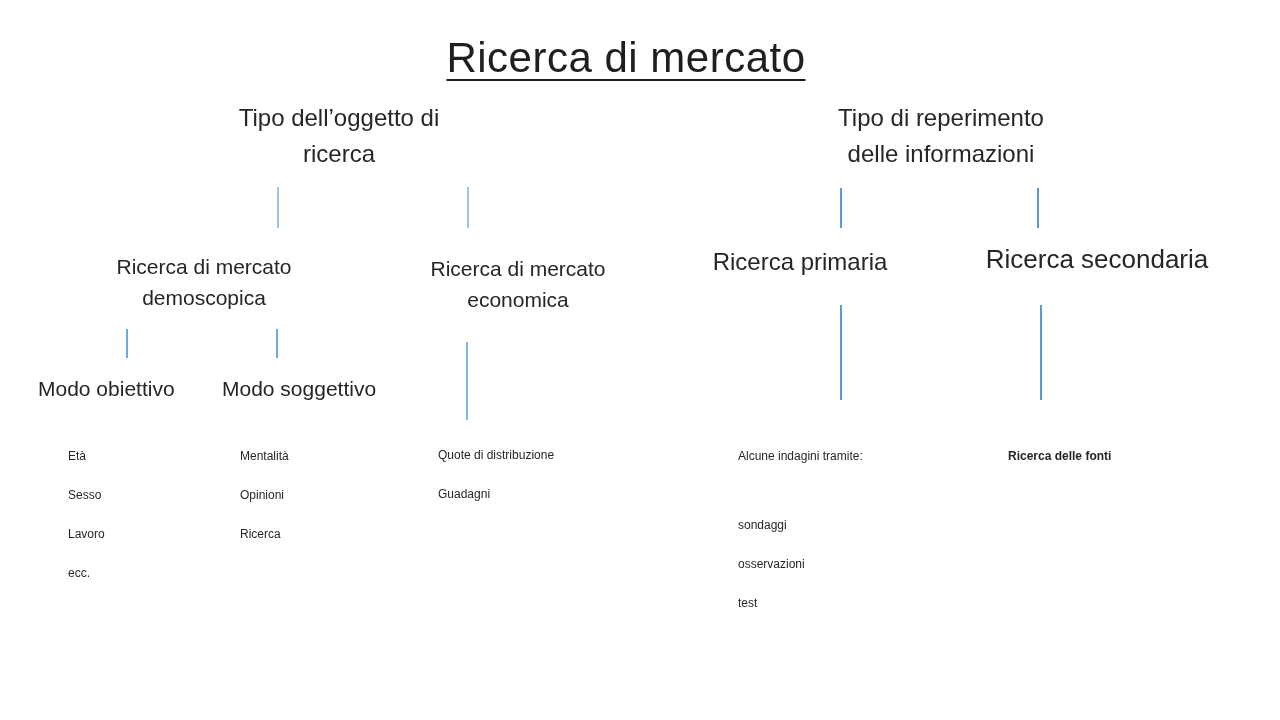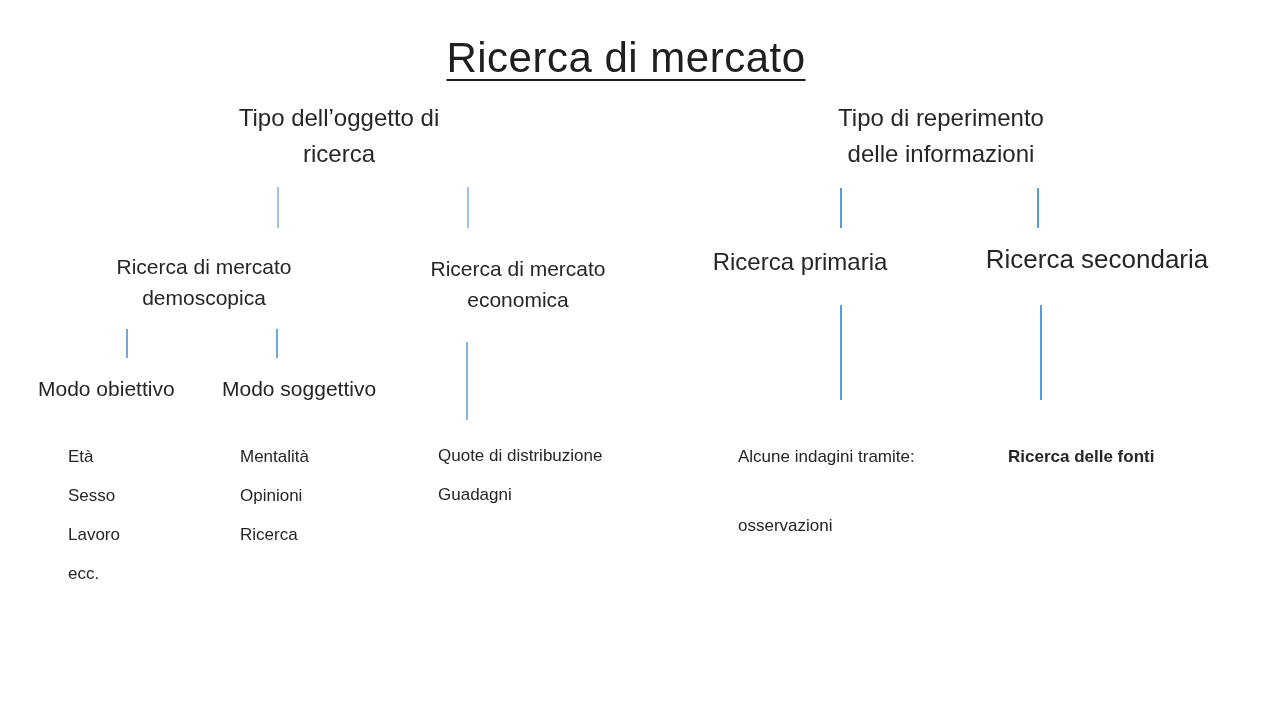--- a/index.html
+++ b/index.html
@@ -39,21 +39,21 @@
   .node-sec  { top: 244px; left: 937px; width: 320px; font-size: 26px; }
   .node-modo { font-size: 21px; top: 377px; text-align: left; }
   .node-modo-ob { left: 38px; }
   .node-modo-sog { left: 222px; }
   .connector {
     position: absolute;
     width: 2px;
   }
   .list {
     position: absolute;
-    font-size: 17px;
+    font-size: 12px;
     line-height: 39px;
     text-align: left;
     white-space: nowrap;
   }
   .list-ob   { top: 437px; left: 68px; }
   .list-sog  { top: 437px; left: 240px; }
   .list-econ { top: 436px; left: 438px; }
   .list-prim { top: 437px; left: 738px; }
   .list-sec  { top: 437px; left: 1008px; font-weight: bold; }
   .list-header { display: block; }
@@ -110,18 +110,20 @@
     <div>Opinioni</div>
     <div>Ricerca</div>
   </div>
 <div class="list list-econ">
     <div>Quote di distribuzione</div>
     <div>Guadagni</div>
   </div>
 <div class="list list-prim">
   <span class="list-header">Alcune indagini tramite:</span>
   <div class="sublist">
+      <div>sondaggi</div>
       <div>osservazioni</div>
+      <div>test</div>
     </div>
 </div>
 <div class="list list-sec">
     <div>Ricerca delle fonti</div>
   </div>
 
 </body></html>

